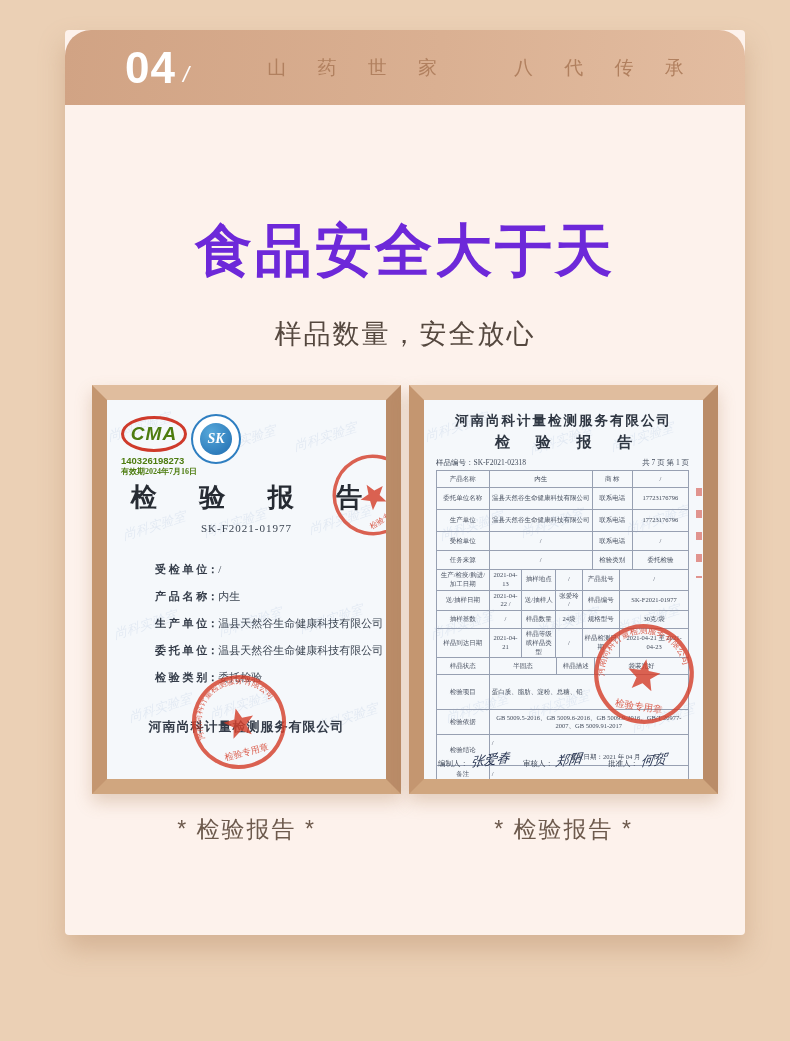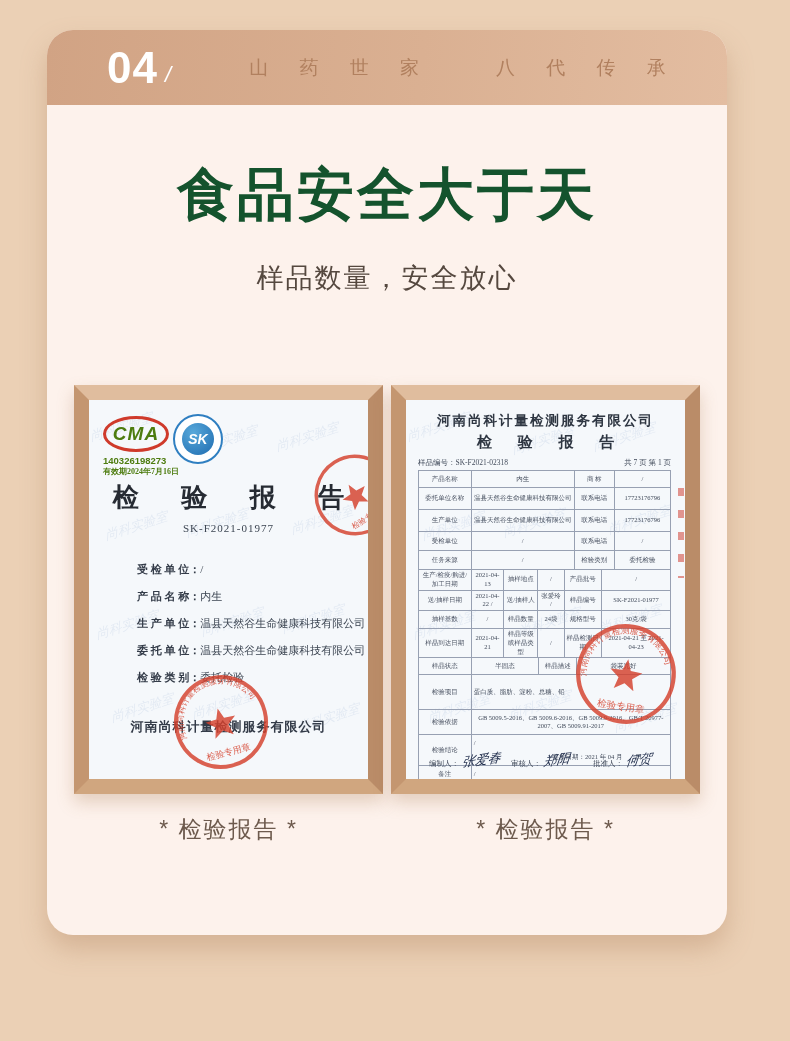--- a/index.html
+++ b/index.html
@@ -1,29 +1,29 @@
 <!DOCTYPE html>
 <html><head>
 <meta charset="utf-8">
 <style>
   html,body{margin:0;padding:0;width:790px;height:1041px;overflow:hidden;
     background:#ebd0b5;font-family:"Liberation Sans",sans-serif;}
-  .card{position:absolute;left:47px;top:30px;width:680px;height:905px;
-    background:#fdf2ec;border-radius:26px;box-shadow:0 14px 26px rgba(176,132,96,.38);}
+  .card{position:absolute;left:65px;top:30px;width:680px;height:905px;
+    background:#fdf2ec;border-radius:4px;box-shadow:0 14px 26px rgba(176,132,96,.38);}
   
   .card-header{position:absolute;left:0;top:0;right:0;height:75px;
     background:linear-gradient(95deg,#d1a384 0%,#dab092 55%,#e3bda1 100%);
     border-radius:26px 26px 0 0;display:flex;align-items:center;}
   .hdr-num{color:#ffffff;font-size:44px;font-weight:bold;margin-left:60px;letter-spacing:1px;}
   .hdr-slash{color:#ffffff;font-size:22px;margin-left:7px;margin-top:14px;font-style:italic;}
   .hdr-tagline{flex:1;text-align:center;color:#b1805f;font-size:19px;letter-spacing:13px;
     margin-left:40px;padding-right:10px;white-space:nowrap;}
   
   .hero{position:absolute;top:75px;left:0;right:0;text-align:center;}
-  .hero-title{margin:52px 0 0 0;font-size:57px;font-weight:bold;color:#14532d;letter-spacing:3px;}
+  .hero-title{margin:108px 0 0 0;font-size:57px;font-weight:bold;color:#6d28d9;letter-spacing:3px;}
   .hero-sub{margin:26px 0 0 0;font-size:27px;color:#55483f;letter-spacing:2px;}
   
   .certs{position:absolute;left:27px;right:27px;top:355px;height:460px;display:flex;gap:8px;}
   .cert-col{flex:1;display:flex;flex-direction:column;align-items:center;}
   .frame{width:100%;height:413px;box-sizing:border-box;border:15px solid;
     border-color:#e0bd9e #ba8c68 #d0a67f #c49670;
     box-shadow:0 8px 16px rgba(160,110,70,.28);background:#f6f9fc;}
   .paper{position:relative;width:100%;height:100%;overflow:hidden;background:#f5f8fb;
     font-family:"Liberation Serif",serif;}
   .wm{position:absolute;inset:0;z-index:0;pointer-events:none;}
@@ -34,21 +34,21 @@
   .cma{position:absolute;left:14px;top:16px;z-index:2;color:#4d7c0f;text-align:left;}
   .cma-oval{width:60px;height:30px;border:3px solid #cf3a2b;border-radius:50%;
     display:flex;align-items:center;justify-content:center;font-weight:bold;
     font-size:19px;font-style:italic;letter-spacing:1px;font-family:"Liberation Sans",sans-serif;}
   .cma-num{font-size:9.5px;font-weight:bold;margin-top:3px;font-family:"Liberation Sans",sans-serif;}
   .cma-valid{font-size:8px;font-weight:bold;}
   .sk-logo{position:absolute;left:84px;top:14px;z-index:2;width:46px;height:46px;border-radius:50%;
     background:#ffffff;border:2px solid #2f7fc1;display:flex;align-items:center;justify-content:center;}
   .sk-inner{width:32px;height:32px;border-radius:50%;color:#fff;font-weight:bold;font-size:14px;
     background:radial-gradient(circle at 35% 30%,#57a8da,#1f6cb0);display:flex;align-items:center;
-    justify-content:center;font-style:italic;font-family:Liberation Sans, sans-serif;text-align:center;}
+    justify-content:center;font-style:italic;font-family:Liberation Serif, serif;text-align:center;}
   .lc-title{position:absolute;left:0;right:0;top:80px;z-index:2;text-align:center;color:#262b33;
     font-size:26px;font-weight:bold;letter-spacing:18px;text-indent:18px;}
   .lc-no{position:absolute;left:0;right:0;top:122px;z-index:2;text-align:center;color:#3c4552;font-size:11px;letter-spacing:1px;}
   .lc-fields{position:absolute;left:48px;top:162px;z-index:2;}
   .field{margin-bottom:12px;font-size:11px;color:#3c4552;white-space:nowrap;}
   .f-label{font-weight:bold;color:#343c49;}
   .lc-footer{position:absolute;left:0;right:0;top:318px;z-index:2;text-align:center;
     font-size:13px;font-weight:bold;color:#333b48;letter-spacing:1px;}
   
   .stamp{position:absolute;z-index:3;opacity:.82;}
@@ -69,21 +69,21 @@
   .t-cell{box-sizing:border-box;border-right:1px solid #97a0b2;display:flex;flex-direction:column;
     align-items:center;justify-content:center;text-align:center;font-size:6.5px;color:#434c5c;
     line-height:1.35;padding:1px 2px;overflow:hidden;}
   .t-cell:last-child{border-right:none;}
   .t-cell.lab{color:#4a5262;}
   .t-cell .sub2{align-self:flex-end;margin-top:5px;padding-right:26px;}
   .t-cell.va-left{align-items:flex-start;text-align:left;justify-content:center;}
   .edge-marks{position:absolute;right:1px;top:88px;width:6px;height:90px;z-index:2;opacity:.55;
     background:repeating-linear-gradient(180deg,rgba(204,46,32,.9) 0 8px,rgba(204,46,32,0) 8px 22px);}
   .sig-row{position:absolute;left:14px;right:14px;bottom:10px;z-index:2;display:flex;
-    align-items:flex-start;gap:4px;padding-left:9px;}
+    align-items:flex-start;gap:4px;}
   .sig-block{flex:1;display:flex;align-items:flex-end;white-space:nowrap;}
   .sig-label{font-size:7.5px;color:#434c5c;}
   .sig-name{font-size:13px;color:#23304e;font-style:italic;margin-left:3px;
     transform:rotate(-7deg) skewX(-14deg);display:inline-block;}
   svg text{font-family:"Liberation Serif",serif;}
 </style>
 </head>
 <body>
 
 <div class="card">

